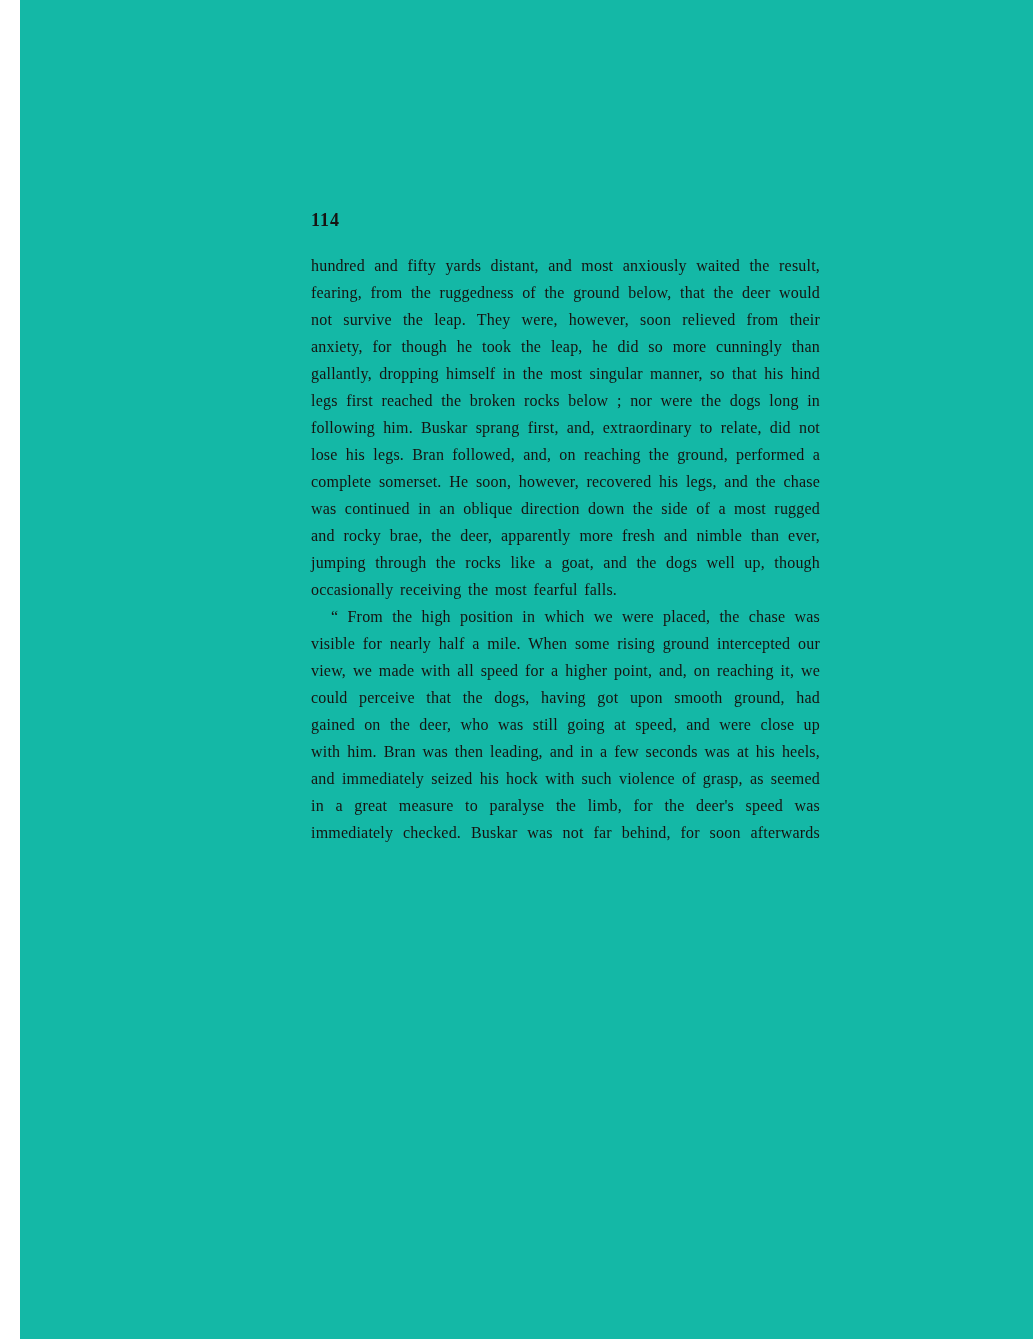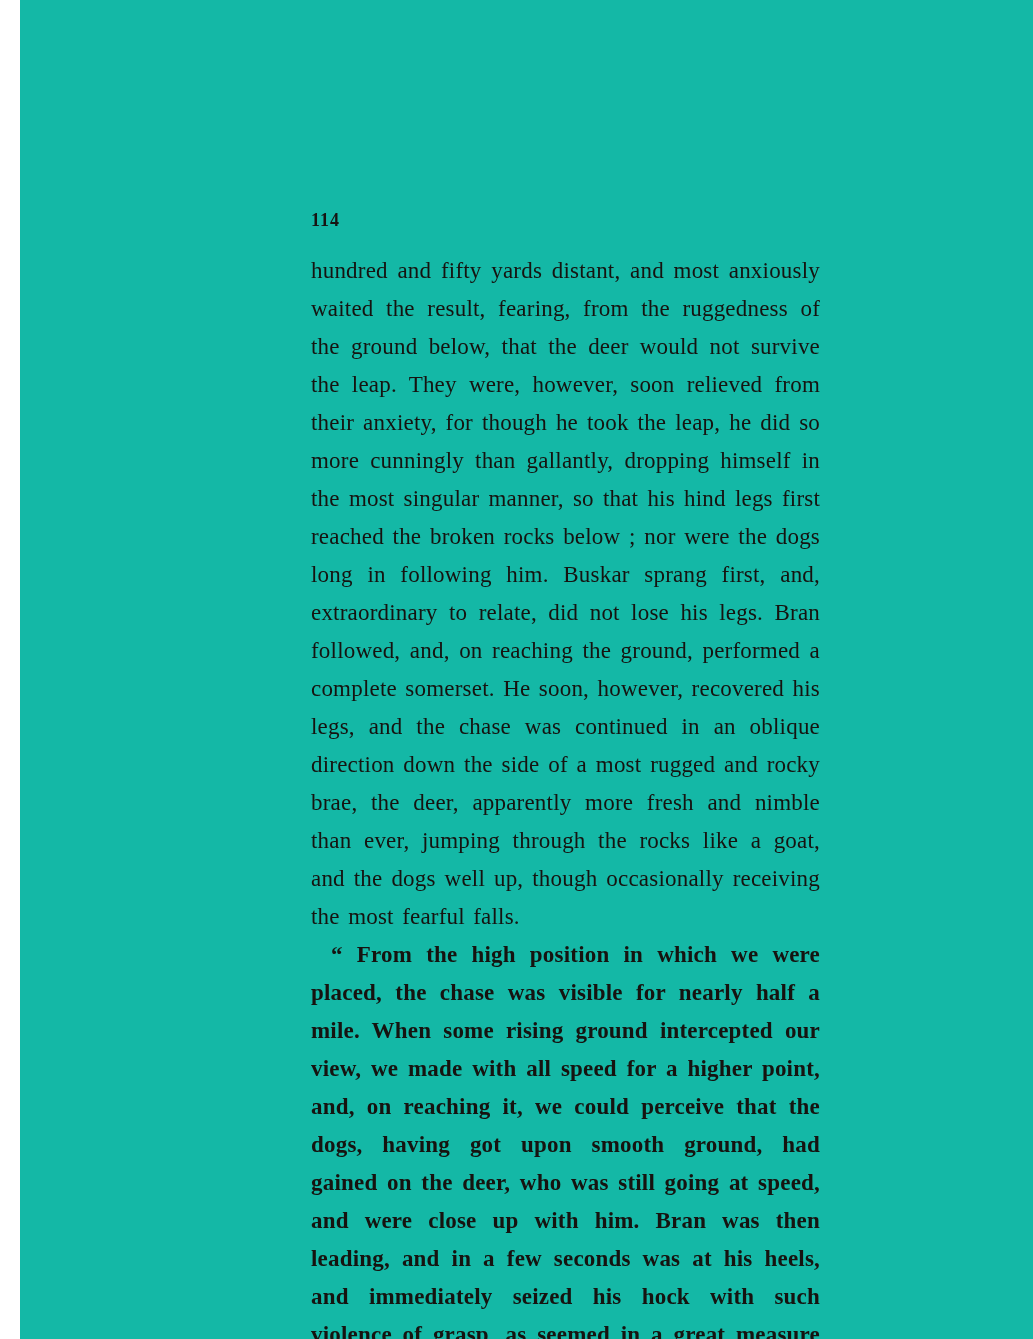--- a/index.html
+++ b/index.html
@@ -54,31 +54,30 @@
     font-weight: bold;
     letter-spacing: 2px;
     color: #1b1713;
   }
   .text-block {
     width: 509px;
   }
   .para {
     margin: 0;
     text-align: justify;
-    font-size: 23px;
-    line-height: 38px;
+    font-size: 16px;
+    line-height: 27px;
     word-spacing: 2.5px;
     letter-spacing: 0.2px;
   }
   .para.indent {
     text-indent: 20px;
   }
   .para.justify-last {
     text-align-last: justify;
-    font-weight: bold;
   }
 </style>
 </head>
 <body>
 
 <div class="scan-page">
   <div class="content">
 
     <div class="header-row">
       <span class="page-number">114</span>

